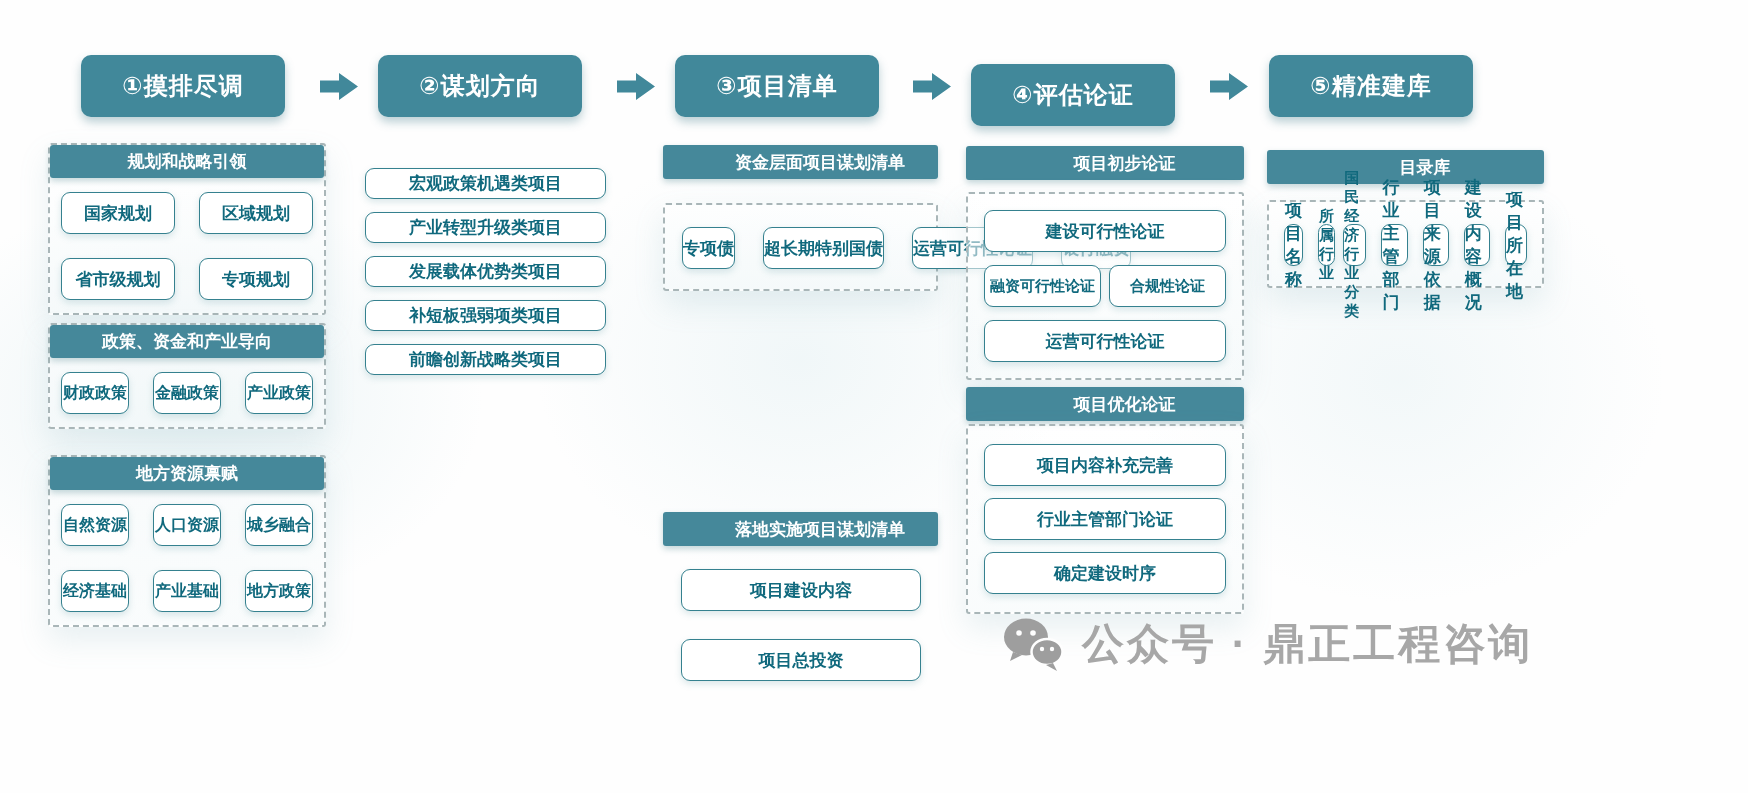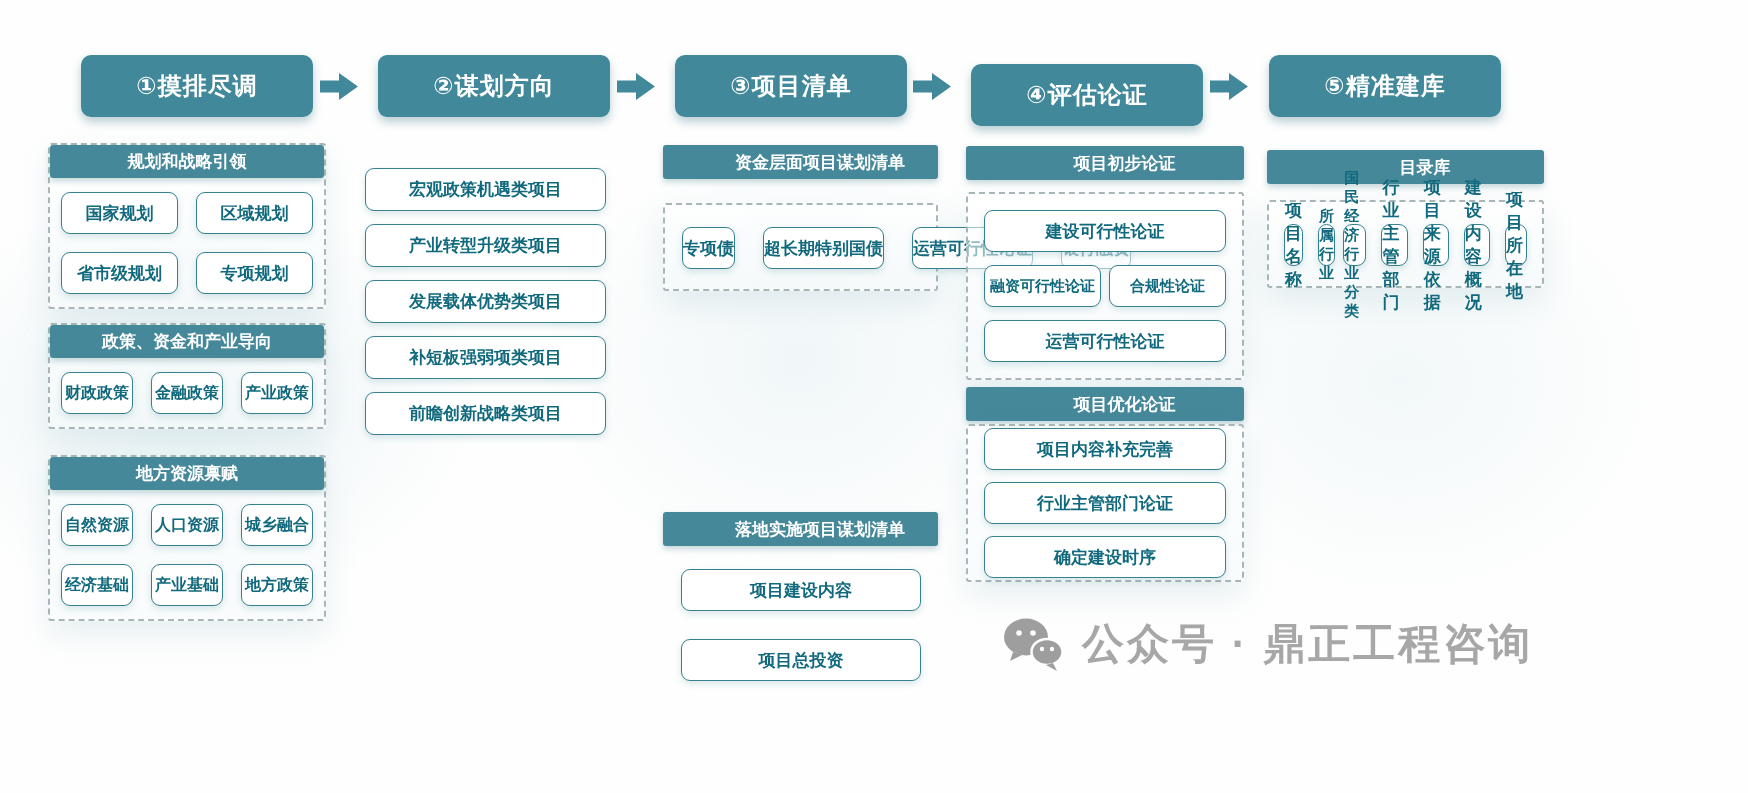--- a/index.html
+++ b/index.html
@@ -8,21 +8,21 @@
     font-family:"Liberation Sans","DejaVu Sans",sans-serif;
     background:
       radial-gradient(ellipse 420px 300px at 190px 400px, rgba(170,210,218,.22), transparent 70%),
       radial-gradient(ellipse 380px 320px at 800px 360px, rgba(170,210,218,.16), transparent 70%),
       radial-gradient(ellipse 380px 320px at 1400px 380px, rgba(170,210,218,.14), transparent 70%),
       #fefefe;
     position:relative;overflow:hidden;
   }
   
   .step{
-    position:absolute;top:55px;width:232px;height:62px;
+    position:absolute;top:55px;width:204px;height:62px;
     background:#41889a;border-radius:10px;color:#fff;
     font-size:24px;font-weight:bold;letter-spacing:1px;
     display:flex;align-items:center;justify-content:center;
     box-shadow:0 5px 10px rgba(60,120,135,.35);
   }
   .arrow{
     position:absolute;top:73px;width:38px;height:27px;background:#41889a;
     clip-path:polygon(0 28%,50% 28%,50% 0,100% 50%,50% 100%,50% 72%,0 72%);
   }
   
@@ -41,55 +41,55 @@
     box-shadow:0 3px 7px rgba(90,150,160,.22);
   }
   
   .dashed{
     border:2px dashed #a9b6b8;border-radius:3px;
     box-shadow:0 14px 30px rgba(120,170,180,.16);
     background:linear-gradient(180deg,rgba(255,255,255,.55),rgba(244,249,250,.55));
   }
   
   .c1group{position:absolute;left:48px;width:278px;padding:0 11px 13px;}
-  .ggrid{display:grid;gap:18px}
+  .ggrid{display:grid;gap:24px}
   .cols2{grid-template-columns:1fr 1fr}
   .cols3{grid-template-columns:1fr 1fr 1fr}
   .cols3 .wbox{font-size:16px}
   
   #col2{position:absolute;left:365px;top:168px;width:241px;display:flex;flex-direction:column;gap:13px}
-  #col2 .wbox{height:43px}
+  #col2 .wbox{height:31px}
   
   #c3h1{left:663px;top:145px;width:275px}
   #c3box1{position:absolute;left:663px;top:203px;width:275px;padding:22px 17px 20px;display:flex;flex-direction:row;gap:28px}
   #c3h2{left:663px;top:512px;width:275px}
   #c3list2{position:absolute;left:681px;top:569px;width:240px;display:flex;flex-direction:column;gap:28px}
   
   #c4h1{left:966px;top:146px;width:278px}
   #c4box1{position:absolute;left:966px;top:192px;width:278px;padding:16px;display:flex;flex-direction:column;gap:13px}
   #c4h2{left:966px;top:387px;width:278px}
-  #c4box2{position:absolute;left:966px;top:424px;width:278px;padding:2px 16px;display:flex;flex-direction:column;gap:12px}
+  #c4box2{position:absolute;left:966px;top:424px;width:278px;padding:18px 16px;display:flex;flex-direction:column;gap:12px}
   
   #c5h{left:1267px;top:150px;width:277px}
   #c5box{position:absolute;left:1267px;top:200px;width:277px;padding:22px 15px 20px;display:flex;flex-direction:row;gap:15px}
   
   .brow{display:flex;gap:8px}
   .brow .wbox{flex:1}
   .brow.two .wbox{font-size:15px}
   
   #watermark{position:absolute;left:1000px;top:615px;display:flex;align-items:center;gap:16px;}
   .wm-text{font-size:42px;font-weight:bold;letter-spacing:3px;color:#a7a7a7}
 </style>
 </head>
 <body>
 
 <div id="steps-row">
     <div class="step" style="left: 81px;">①摸排尽调</div>
     <div class="arrow" style="left: 320px;"></div>
-    <div class="step" style="left: 378px; border-radius: 9px;">②谋划方向</div>
+    <div class="step" style="left: 378px;">②谋划方向</div>
     <div class="arrow" style="left: 617px;"></div>
     <div class="step" style="left: 675px;">③项目清单</div>
     <div class="arrow" style="left: 913px;"></div>
     <div class="step" style="left: 971px; margin-top: 9px;">④评估论证</div>
     <div class="arrow" style="left: 1210px;"></div>
     <div class="step" style="left: 1269px;">⑤精准建库</div>
   </div>
 
 <div id="col1">
     <div class="c1group dashed" style="top: 143px;">

